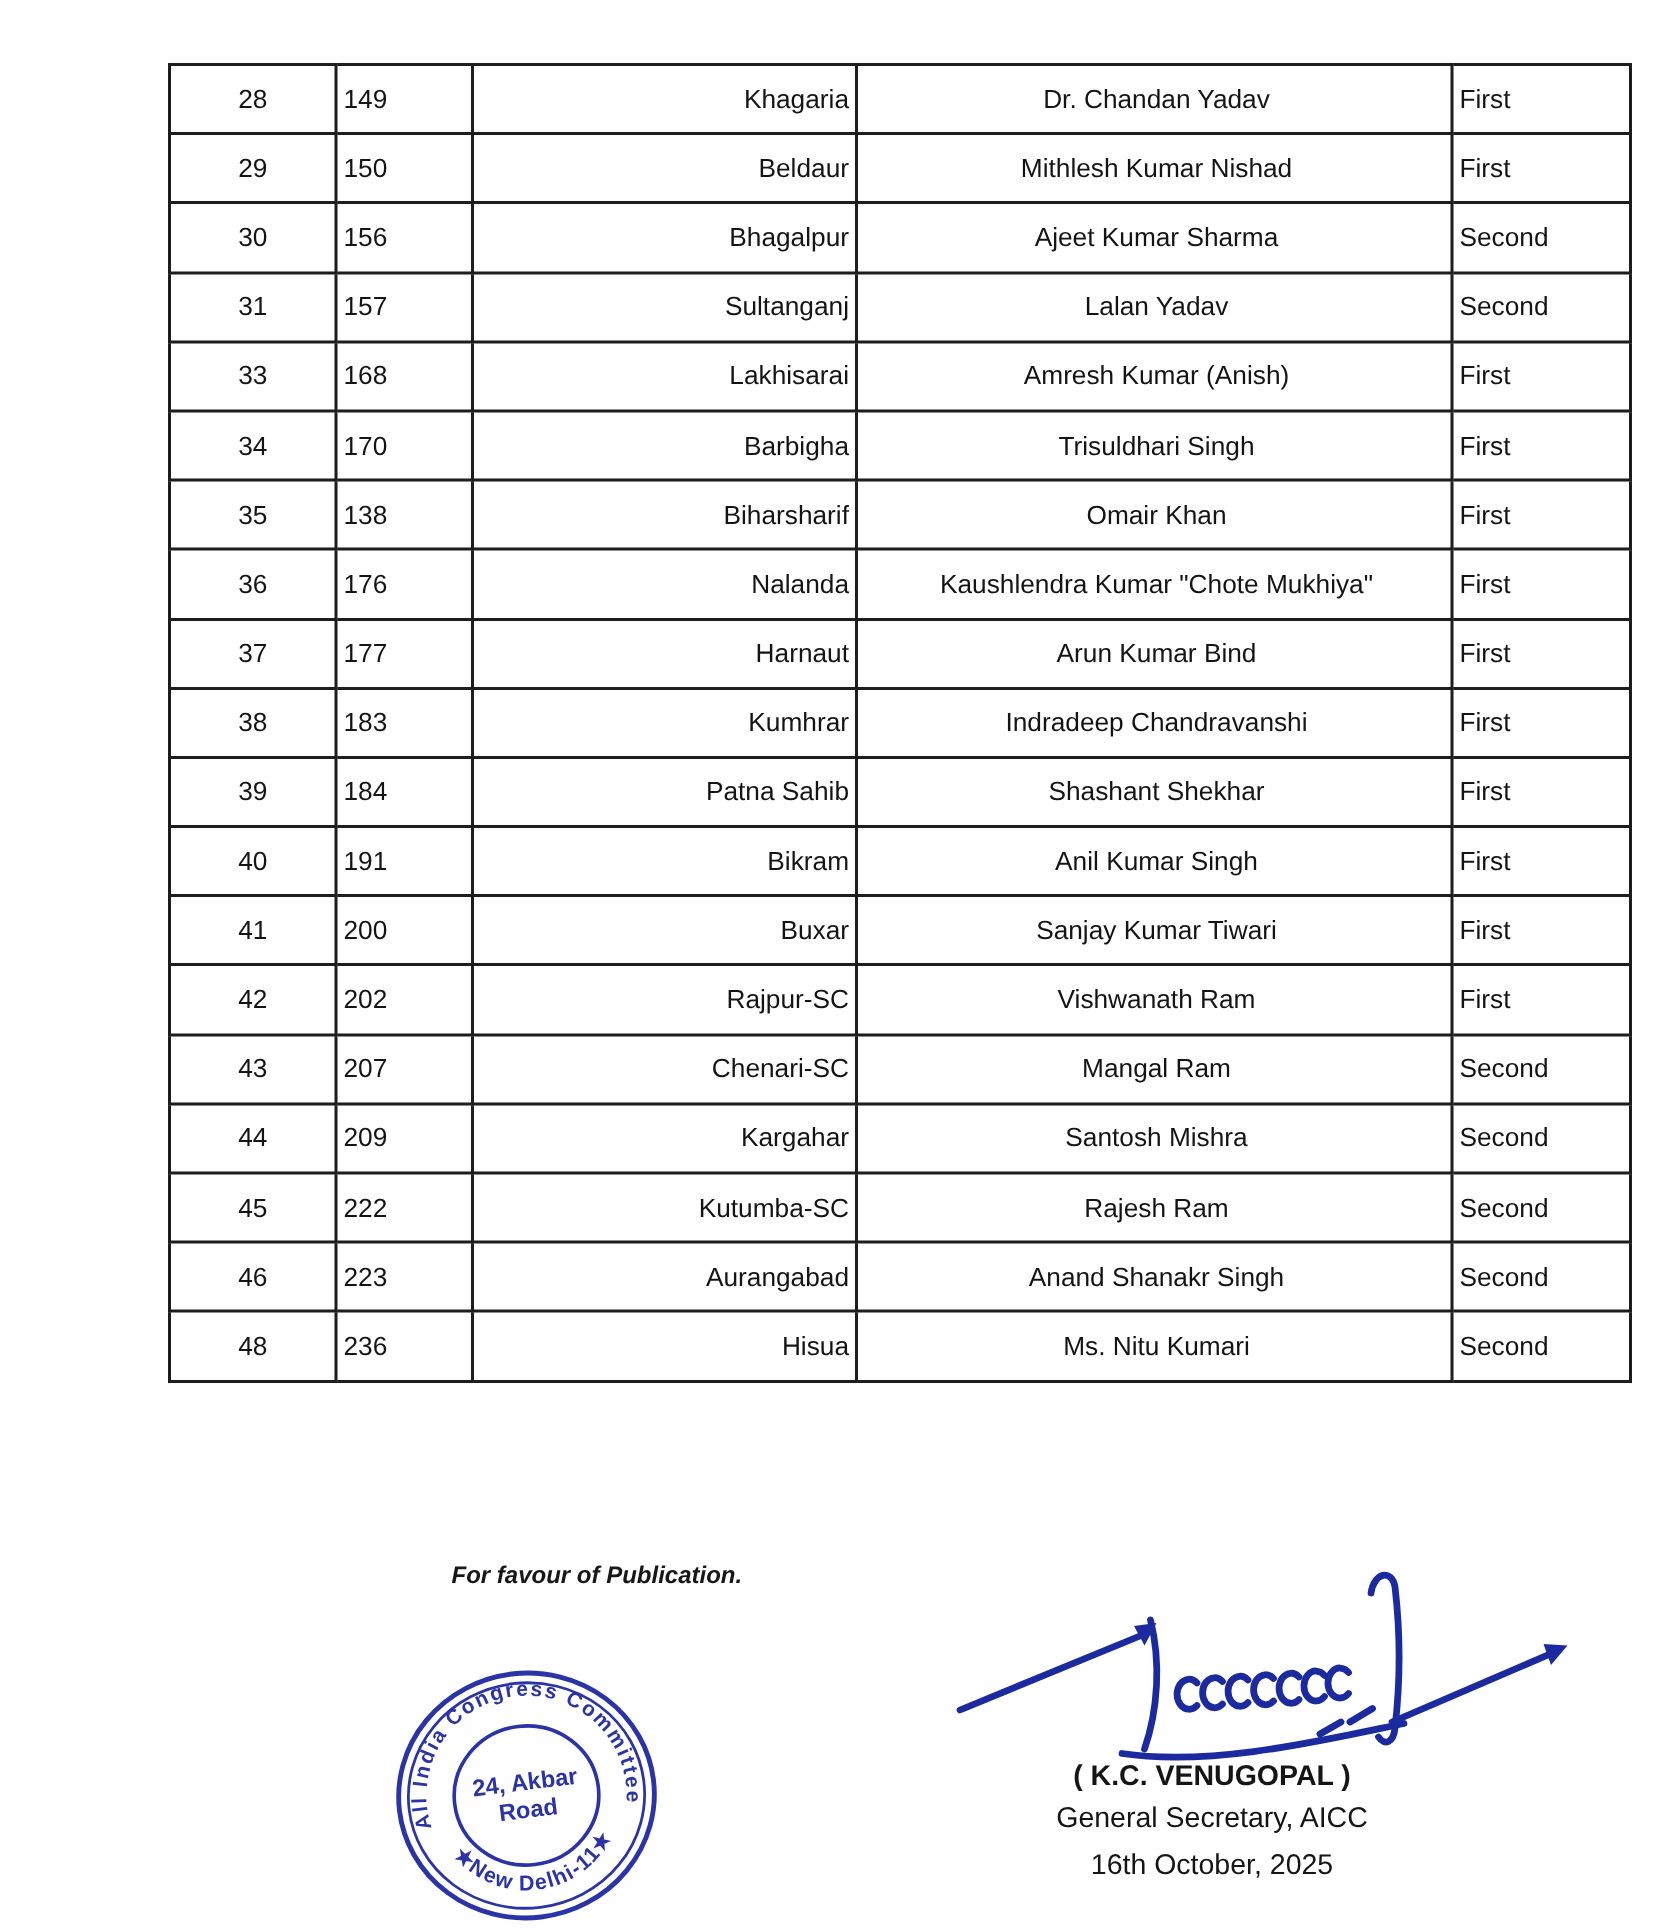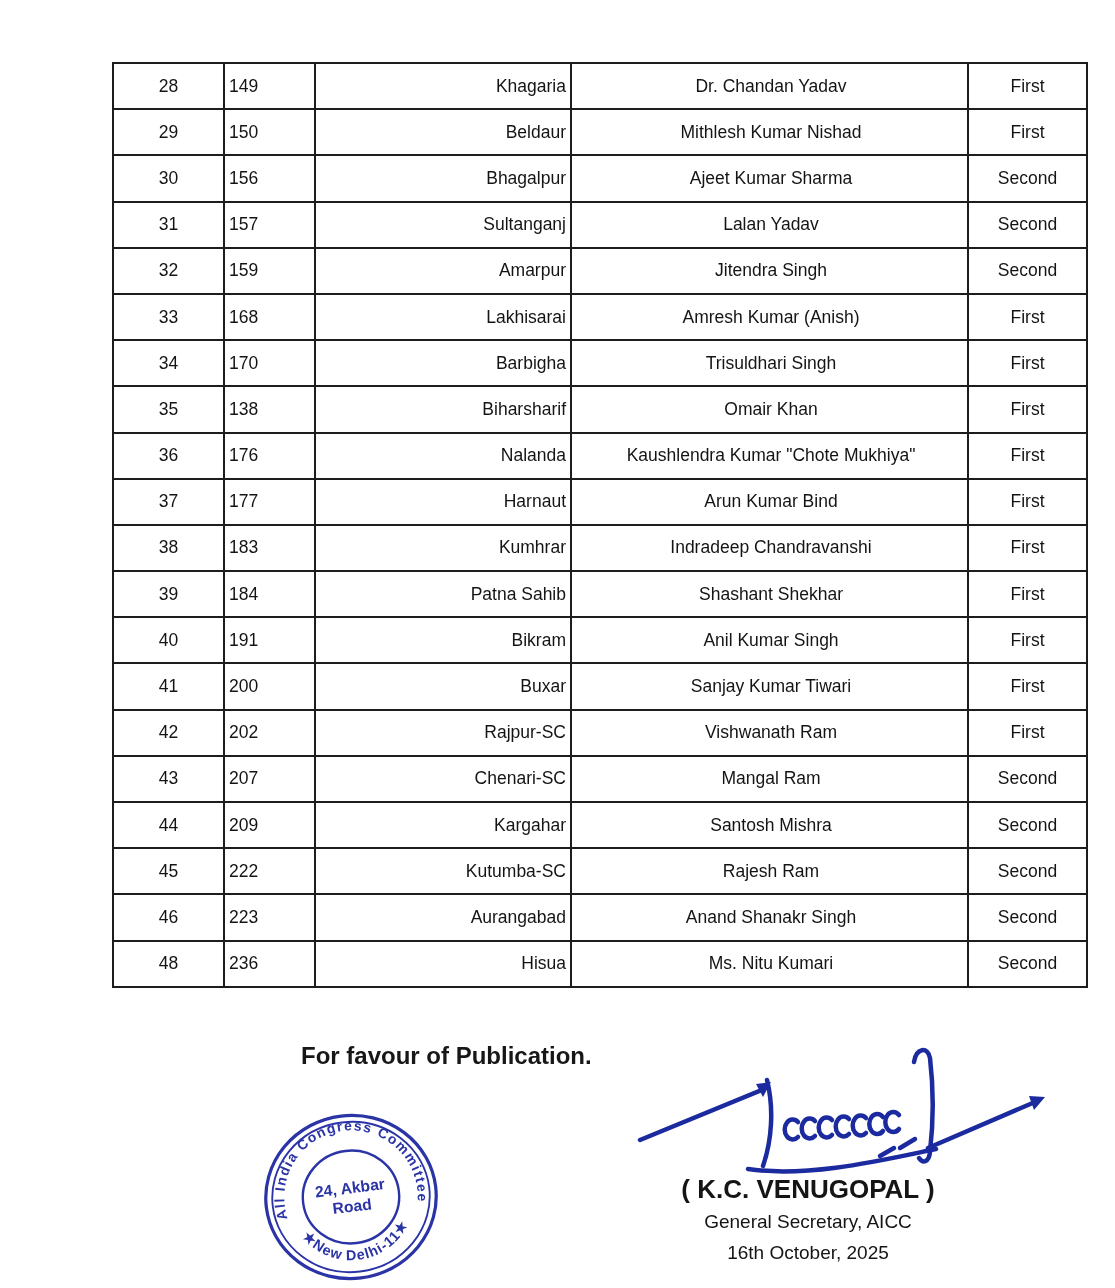--- a/index.html
+++ b/index.html
@@ -10,40 +10,39 @@
     font-family:"Liberation Sans", sans-serif;
     color:#111;
     overflow:hidden;
   }
   
   .cand-table{
     position:absolute;left:112px;top:42px;
     width:936px;
     border-collapse:collapse;
     table-layout:fixed;
-    margin-top:20px;
   }
   .cand-table td{
     border:2px solid #1d1d1d;
     height:44.2px;
     font-size:17.5px;
     color:#141414;
     padding:0 4px;
     overflow:hidden;
     white-space:nowrap;
   }
   .c-serial{width:101px;text-align:center;}
   .c-number{width:81px;text-align:left;}
   .c-constituency{width:243px;text-align:right;padding-left:7px !important;}
   .c-candidate{width:384px;text-align:center;padding-left:7px !important;}
-  .c-phase{width:109px;text-align:center;border-radius:10px;}
+  .c-phase{width:109px;text-align:left;border-radius:10px;}
   
   .pub-note{
     position:absolute;left:301px;top:1042px;
-    font-size:24px;font-weight:bold;color:#171717;
+    font-size:16px;font-weight:bold;color:#171717;font-style:italic;
   }
   
   .stamp{
     position:absolute;left:258px;top:1108px;
     width:186px;height:178px;
     transform:rotate(-7deg);
   }
   .stamp svg{width:100%;height:100%;}
   .stamp .ring{fill:none;stroke:#2b34a6;}
   .stamp text{fill:#2b34a6;font-family:"Liberation Sans",sans-serif;font-weight:bold;}
@@ -57,21 +56,21 @@
   }
   .signature svg{width:100%;height:100%;}
   .sig-stroke{fill:none;stroke:#1b2a9e;stroke-width:4.5;stroke-linecap:round;stroke-linejoin:round;}
   .sig-fill{fill:#1b2a9e;stroke:none;}
   
   .signatory{
     position:absolute;left:628px;top:1174px;
     width:360px;text-align:center;
     font-size:19px;color:#151515;
   }
-  .signatory .name{font-weight:bold;font-size:26px;margin-bottom:6px;}
+  .signatory .name{font-weight:bold;font-size:19px;margin-bottom:6px;}
   .signatory .role{margin-bottom:9px;}
 </style>
 </head>
 <body>
 
 <table class="cand-table">
   <tbody id="table-body">
       <tr>
     <td class="c-serial">28</td>
     <td class="c-number">149</td>
@@ -91,27 +90,20 @@
     <td class="c-number">156</td>
     <td class="c-constituency">Bhagalpur</td>
     <td class="c-candidate">Ajeet Kumar Sharma</td>
     <td class="c-phase">Second</td>
   </tr>
       <tr>
     <td class="c-serial">31</td>
     <td class="c-number">157</td>
     <td class="c-constituency">Sultanganj</td>
     <td class="c-candidate">Lalan Yadav</td>
-    <td class="c-phase">Second</td>
-  </tr>
-      <tr>
-    <td class="c-serial">32</td>
-    <td class="c-number">159</td>
-    <td class="c-constituency">Amarpur</td>
-    <td class="c-candidate">Jitendra Singh</td>
     <td class="c-phase">Second</td>
   </tr>
       <tr>
     <td class="c-serial">33</td>
     <td class="c-number">168</td>
     <td class="c-constituency">Lakhisarai</td>
     <td class="c-candidate">Amresh Kumar (Anish)</td>
     <td class="c-phase">First</td>
   </tr>
       <tr>

